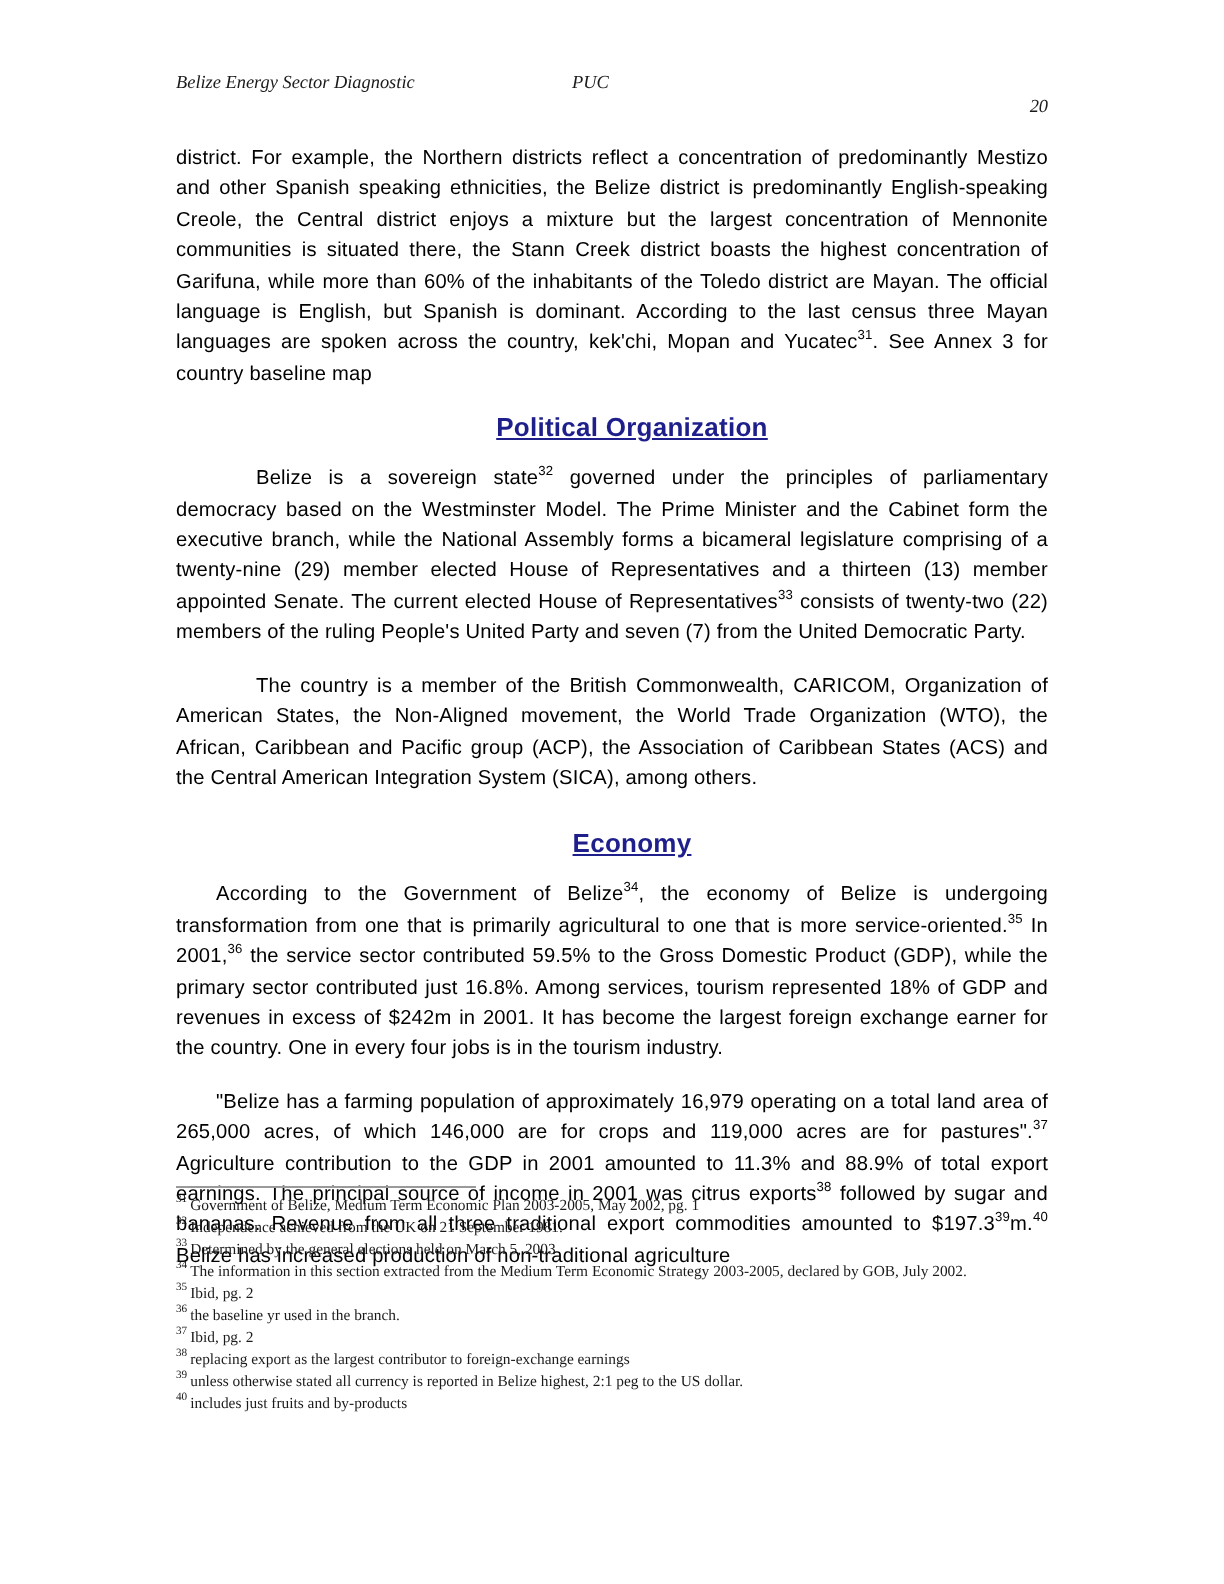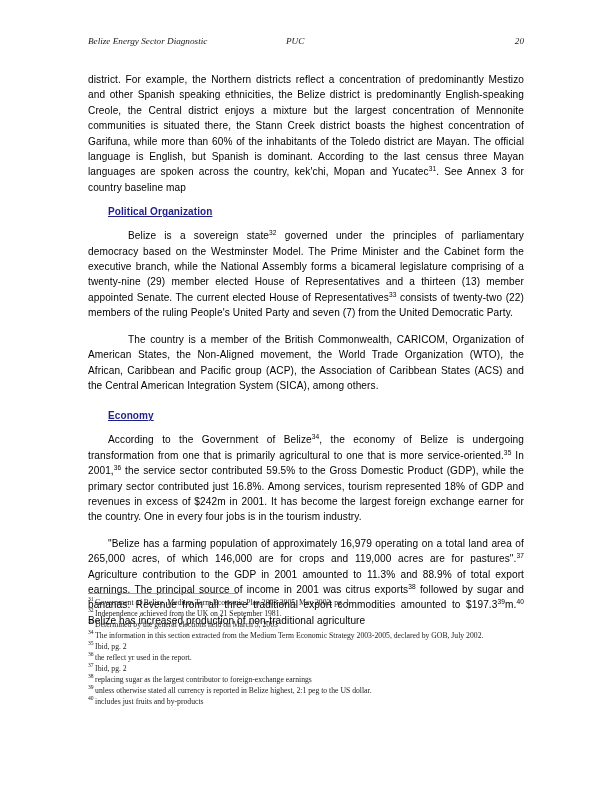--- a/index.html
+++ b/index.html
@@ -46,21 +46,21 @@
   }
   .rh-center {
     position: absolute;
     left: 198px;
     top: 0;
     white-space: nowrap;
   }
   .rh-right {
     position: absolute;
     right: 0;
-    top: 0;
+    top: 12px;
     white-space: nowrap;
   }
 
   
   .body-col {
     position: absolute;
     left: 88px;
     top: 72px;
     width: 436px;
   }
@@ -85,26 +85,27 @@
   }
 
   sup {
     font-size: 6.6px;
     vertical-align: super;
     line-height: 0;
   }
 
   
   h2.sec-head {
-    font-size: 10px;
+    font-size: 13px;
     font-weight: bold;
     color: #1f1f8c;
     text-decoration: underline;
     margin: 9px 0 11px 20px;
     letter-spacing: 0.01em;
+    text-align: center;
   }
   h2.sec-head.gap-top {
     margin-top: 17px;
   }
 
   
   .footnotes {
     position: absolute;
     left: 88px;
     top: 593px;
@@ -166,24 +167,24 @@
     <div class="fn"><sup>31</sup><span>Government of Belize, Medium Term Economic Plan 2003-2005, May 2002, pg. 1</span></div>
 
     <div class="fn"><sup>32</sup><span>Independence achieved from the UK on 21 September 1981.</span></div>
 
     <div class="fn"><sup>33</sup><span>Determined by the general elections held on March 5, 2003</span></div>
 
     <div class="fn"><sup>34</sup><span>The information in this section extracted from the Medium Term Economic Strategy 2003-2005, declared by GOB, July 2002.</span></div>
 
     <div class="fn"><sup>35</sup><span>Ibid, pg. 2</span></div>
 
-    <div class="fn"><sup>36</sup><span>the reflect yr used in the report.</span></div>
+    <div class="fn"><sup>36</sup><span>the baseline yr used in the branch.</span></div>
 
     <div class="fn"><sup>37</sup><span>Ibid, pg. 2</span></div>
 
-    <div class="fn"><sup>38</sup><span>replacing sugar as the largest contributor to foreign-exchange earnings</span></div>
+    <div class="fn"><sup>38</sup><span>replacing export as the largest contributor to foreign-exchange earnings</span></div>
 
     <div class="fn"><sup>39</sup><span>unless otherwise stated all currency is reported in Belize highest, 2:1 peg to the US dollar.</span></div>
 
     <div class="fn"><sup>40</sup><span>includes just fruits and by-products</span></div>
   </div>
 
 </div>
 
 </body></html>

